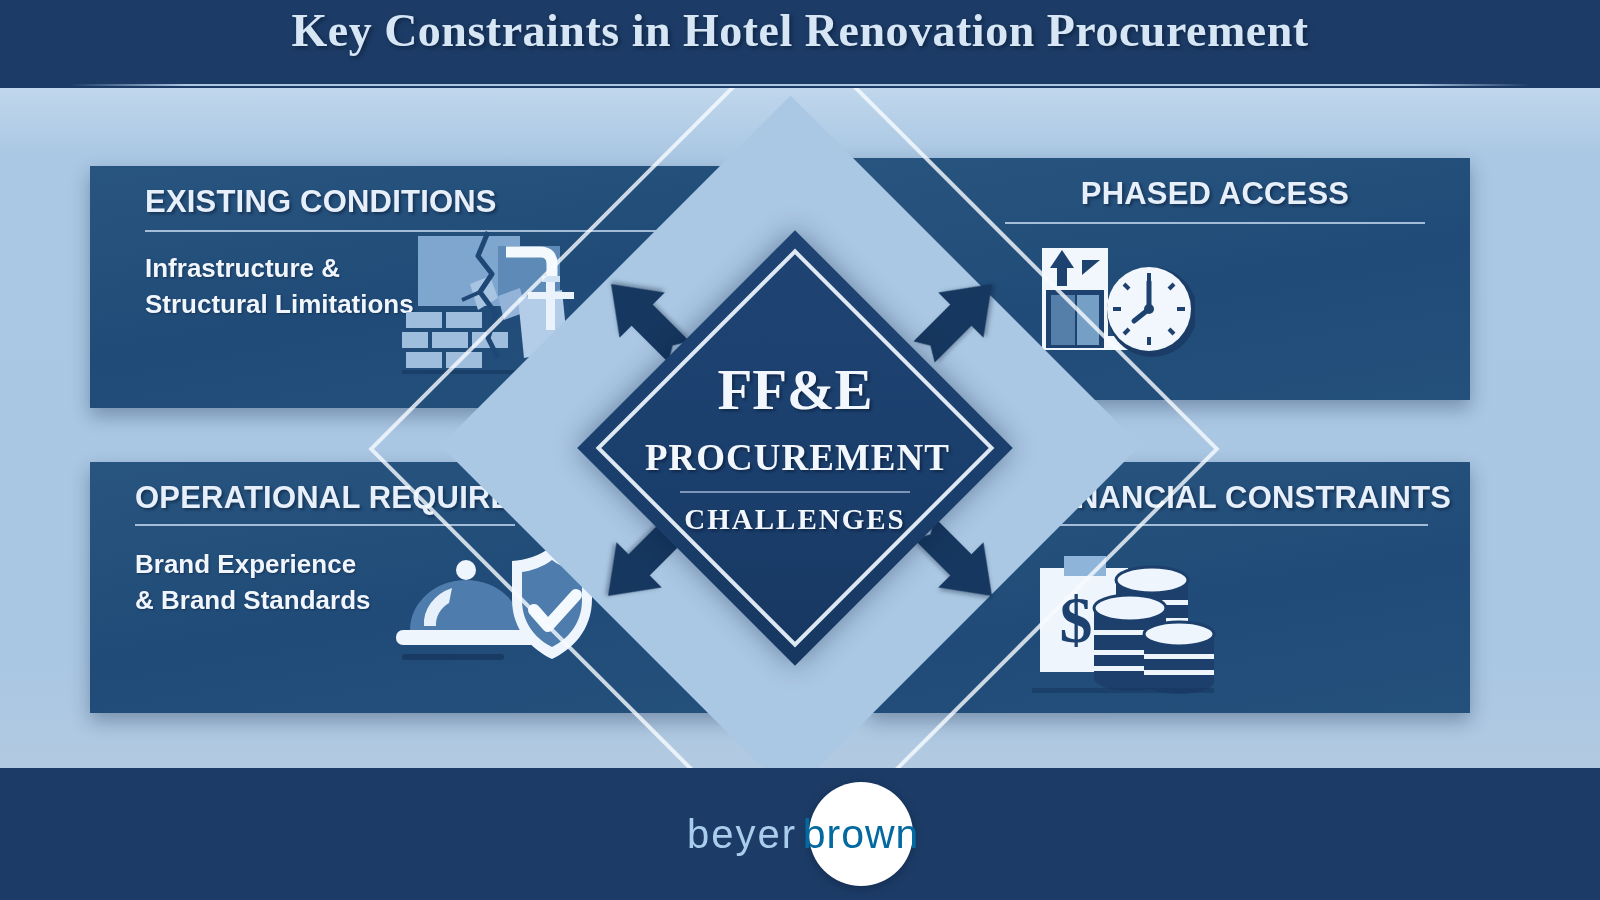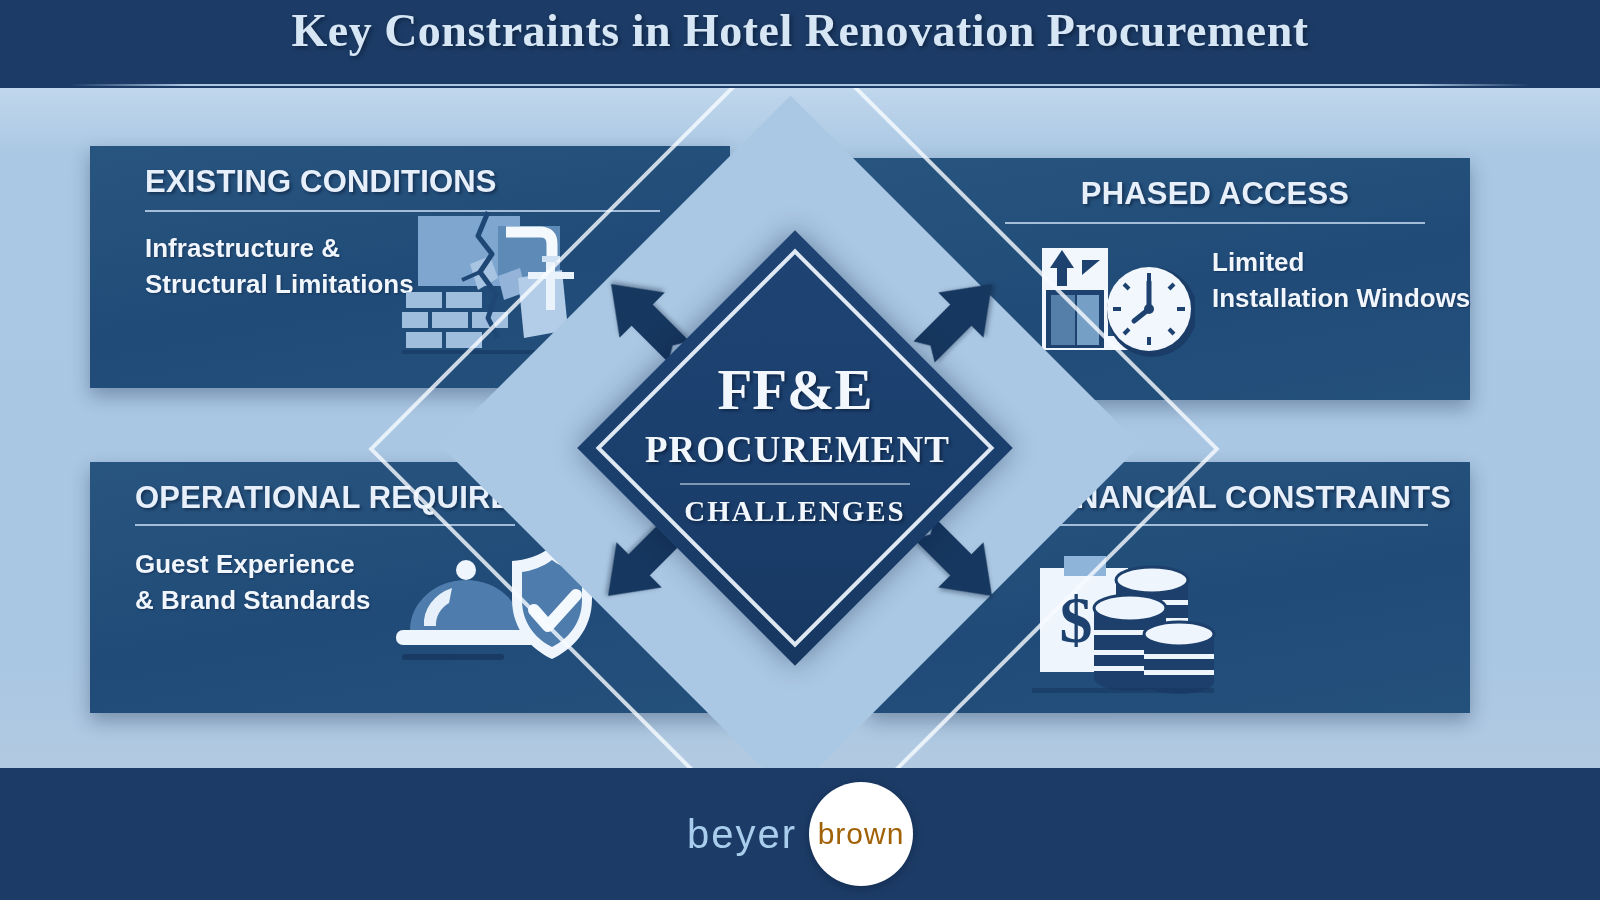--- a/index.html
+++ b/index.html
@@ -14,21 +14,21 @@
   .header .rule{position:absolute;left:70px;right:70px;bottom:2px;height:2px;
     background:linear-gradient(90deg,rgba(190,215,240,0),rgba(190,215,240,.9) 8%,rgba(190,215,240,.9) 92%,rgba(190,215,240,0));}
 
   
   .main{position:absolute;left:0;top:88px;width:1600px;height:680px;overflow:hidden;
     background:linear-gradient(180deg,#c0d7ec 0%,#aac7e3 10%,#a9c6e3 84%,#b2cae1 100%);}
 
   
   .panel{position:absolute;background:linear-gradient(170deg,#28557f 0%,#204b78 55%,#24507c 100%);
     box-shadow:0 8px 18px rgba(12,32,66,.33);z-index:1;}
-  .panel-tl{left:90px;top:58px;width:640px;height:242px;}
+  .panel-tl{left:90px;top:78px;width:640px;height:242px;}
   .panel-tr{left:800px;top:70px;width:670px;height:242px;}
   .panel-bl{left:90px;top:374px;width:672px;height:251px;}
   .panel-br{left:868px;top:374px;width:602px;height:251px;}
 
   .panel .hd{position:absolute;font-weight:700;font-size:31px;letter-spacing:.2px;color:#e7f0fa;
     text-shadow:2px 2px 3px rgba(8,22,48,.5);white-space:nowrap;}
   .panel .rule2{position:absolute;height:2px;background:rgba(196,218,240,.8);}
   .panel .bd{position:absolute;font-weight:700;font-size:26px;line-height:36px;color:#f0f6fc;
     text-shadow:1px 1px 2px rgba(8,22,48,.45);white-space:nowrap;}
   .icon-slot{position:absolute;}
@@ -49,31 +49,31 @@
 
   
   .diamond-core{position:absolute;left:641px;top:206px;width:308px;height:308px;
     background:linear-gradient(135deg,#1f4473 0%,#1b3f6d 55%,#163760 100%);
     transform:rotate(45deg);z-index:5;box-shadow:0 0 28px rgba(10,28,58,.4);}
   .diamond-core::before{content:"";position:absolute;left:13px;top:13px;right:13px;bottom:13px;
     border:4px solid rgba(240,247,255,.92);}
   .core-text{position:absolute;left:645px;top:272px;width:300px;text-align:center;z-index:6;
     font-family:"Liberation Serif",serif;color:#f2f7fd;text-shadow:2px 2px 3px rgba(6,18,40,.55);}
   .core-text .l1{font-size:57px;font-weight:700;line-height:1.05;}
-  .core-text .l2{font-size:37px;font-weight:700;letter-spacing:1px;margin-top:8px;}
+  .core-text .l2{font-size:37px;font-weight:700;letter-spacing:1px;margin-top:16px;}
   .core-text .divider{width:230px;height:2px;margin:12px auto 10px;background:rgba(205,224,243,.55);}
   .core-text .l3{font-size:29px;font-weight:700;letter-spacing:2px;}
 
   
   .footer{position:absolute;left:0;top:768px;width:1600px;height:132px;background:#1c3c67;z-index:10;}
   .logo{position:absolute;left:0;right:0;top:0;bottom:0;display:flex;align-items:center;justify-content:center;gap:12px;}
   .logo .word-left{font-size:40px;font-weight:400;letter-spacing:2px;color:#a9cdec;}
   .logo .bubble{width:104px;height:104px;border-radius:50%;background:#ffffff;
     display:flex;align-items:center;justify-content:center;box-shadow:0 2px 10px rgba(8,20,45,.4);}
-  .logo .word-right{font-size:30px;font-weight:400;letter-spacing:1px;color:#a16207;}
+  .logo .word-right{font-size:41px;font-weight:400;letter-spacing:1px;color:#0369a1;}
 </style>
 </head>
 <body>
 
 <div class="stage">
 
   <div class="header">
     <div class="title">Key Constraints in Hotel Renovation Procurement</div>
     <div class="rule"></div>
   </div>
@@ -108,24 +108,20 @@
           <rect x="128" y="66" width="46" height="7" fill="#eaf3fb"></rect>
           <rect x="146" y="56" width="9" height="48" fill="#eaf3fb"></rect>
           <rect x="2" y="144" width="178" height="4" fill="#16375f" opacity="0.6"></rect>
         </svg>
       </div>
     </div>
 
     <div class="panel panel-tr">
       <div class="hd" style="left:240px;top:18px;width:350px;text-align:center;">PHASED ACCESS</div>
       <div class="rule2" style="left:205px;top:64px;width:420px;"></div>
-      <div class="bd" style="left:412px;top:86px;">
-        <div>Limited</div>
-        <div>Installation Windows</div>
-      </div>
       <div class="icon-slot" style="left:230px;top:84px;width:165px;height:125px;">
         <svg width="165" height="125" viewBox="0 0 165 125">
           <path d="M12,6 h66 v88 h20 v14 h-86 z" fill="#f1f7fd"></path>
           <polygon points="20,26 44,26 32,8" fill="#1d4270"></polygon>
           <rect x="27" y="26" width="10" height="18" fill="#1d4270"></rect>
           <polygon points="52,18 70,18 52,33" fill="#1d4270"></polygon>
           <rect x="16" y="48" width="58" height="58" fill="#1d4270"></rect>
           <rect x="21" y="53" width="24" height="50" fill="#557fa9"></rect>
           <rect x="47" y="53" width="22" height="50" fill="#769fc6"></rect>
           <circle cx="122" cy="70" r="45" fill="#1a3c66"></circle>
@@ -146,21 +142,21 @@
           </g>
           <circle cx="119" cy="67" r="5" fill="#1d4270"></circle>
         </svg>
       </div>
     </div>
 
     <div class="panel panel-bl">
       <div class="hd" style="left:45px;top:18px;">OPERATIONAL REQUIREMENTS</div>
       <div class="rule2" style="left:45px;top:62px;width:380px;"></div>
       <div class="bd" style="left:45px;top:84px;">
-        <div>Guest Experience</div>
+        <div>Brand Experience</div>
         <div>&amp; Brand Standards</div>
       </div>
       <div class="icon-slot" style="left:292px;top:68px;width:220px;height:155px;">
         <svg width="220" height="155" viewBox="0 0 220 155">
           <path d="M28,100 a56,50 0 0 1 112,0 z" fill="#4d7cad"></path>
           <path d="M42,96 a44,38 0 0 1 28,-38 l-3,15 a30,26 0 0 0 -13,23 z" fill="#e6f0fa"></path>
           <circle cx="84" cy="40" r="10" fill="#eef5fc"></circle>
           <rect x="14" y="100" width="142" height="15" rx="7" fill="#eef5fc"></rect>
           <rect x="20" y="124" width="102" height="6" rx="3" fill="#16375f" opacity="0.85"></rect>
           <path d="M170,16 c12,10 27,14 40,15 v38 c0,32 -21,51 -40,60 c-19,-9 -40,-28 -40,-60 v-38 c13,-1 28,-5 40,-15 z" fill="#eef5fc"></path>

